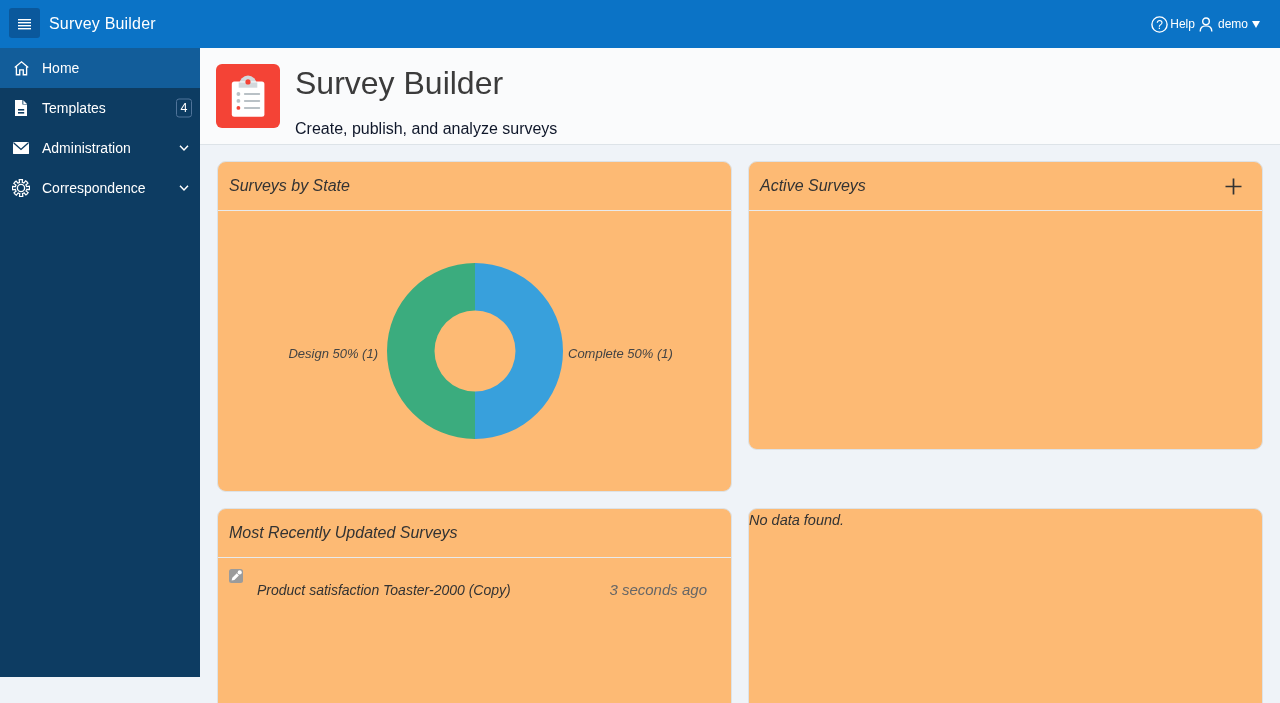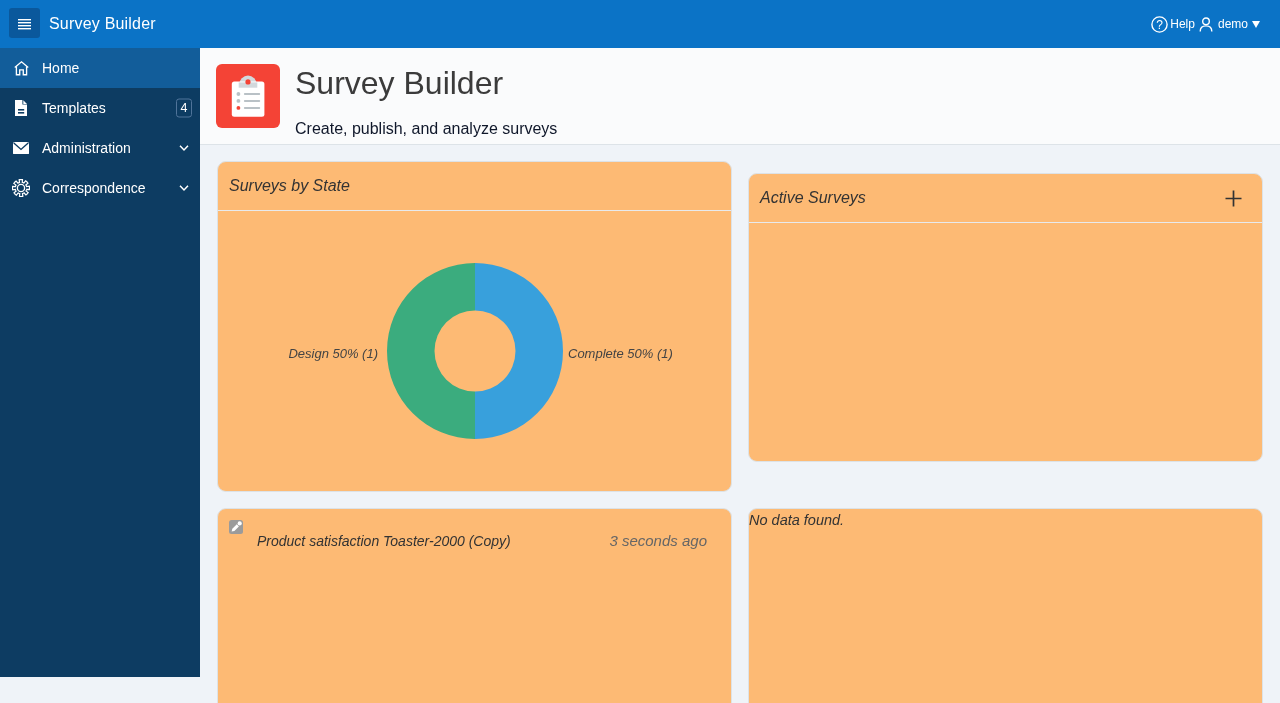--- a/index.html
+++ b/index.html
@@ -32,21 +32,21 @@
 .titles { position:absolute; left:95px; top:15px; }
 .titles h1 { font-size:32px; font-weight:400; color:#3b3b3b; line-height:40px; }
 .titles p { font-size:16px; color:#0f172a; line-height:20px; margin-top:16px; }
 
 
 .content { position:absolute; left:200px; top:145px; width:1080px; height:558px; background:#eff3f8; }
 .card { position:absolute; background:#fdba74; border:1px solid #dde2e6; border-radius:9px;font-style:italic; }
 .card-h { position:relative; height:49px; line-height:48px; padding-left:11px; font-size:16px; color:#333; border-bottom:1px solid #e8eaec; }
 .card-b { position:relative; }
 #c1 { left:17px; top:16px; width:515px; height:331px; }
-#c2 { left:548px; top:28px; width:515px; height:289px; }
+#c2 { left:548px; top:16px; width:515px; height:289px; }
 #c3 { left:17px; top:363px; width:515px; height:340px; }
 #c4 { left:548px; top:363px; width:515px; height:340px; }
 .plus { position:absolute; right:17px; top:0; width:24px; height:48px; }
 .plus svg { position:absolute; left:4px; top:16px; }
 
 
 .donut-wrap { position:absolute; left:0; top:0; width:472px; height:281px;padding-left:41px; }
 .donut { position:absolute; left:168px; top:51px; }
 .lab { position:absolute; font-size:13px; color:#444; top:135px; height:15px; line-height:15px; }
 .lab-l { left:0; width:160px; text-align:right; }
@@ -183,20 +183,21 @@
     <div class="card-h">Active Surveys
       <span class="plus">
           <svg width="17" height="17" viewBox="0 0 17 17">
             <path d="M8.5 0.5 V16.5 M0.5 8.5 H16.5" stroke="#333" stroke-width="1.7"></path>
           </svg>
         </span>
     </div>
     <div class="card-b"></div>
   </div>
   <div class="card" id="c3">
+    <div class="card-h">Most Recently Updated Surveys</div>
     <div class="card-b">
       <div class="list-item">
         <span class="li-ic"><svg width="14" height="14" viewBox="0 0 14 14">
               <rect x="0" y="0" width="14" height="14" rx="2.5" fill="#9b9b9b"></rect>
               <path d="M2.6 11.5 L3.3 8.8 L7.8 4.3 L9.9 6.4 L5.4 10.9 Z" fill="#fff"></path>
               <circle cx="10.7" cy="3.4" r="2.1" fill="#fff"></circle>
             </svg></span>
         <span class="li-txt">Product satisfaction Toaster-2000 (Copy)</span>
         <span class="li-time">3 seconds ago</span>
       </div>

